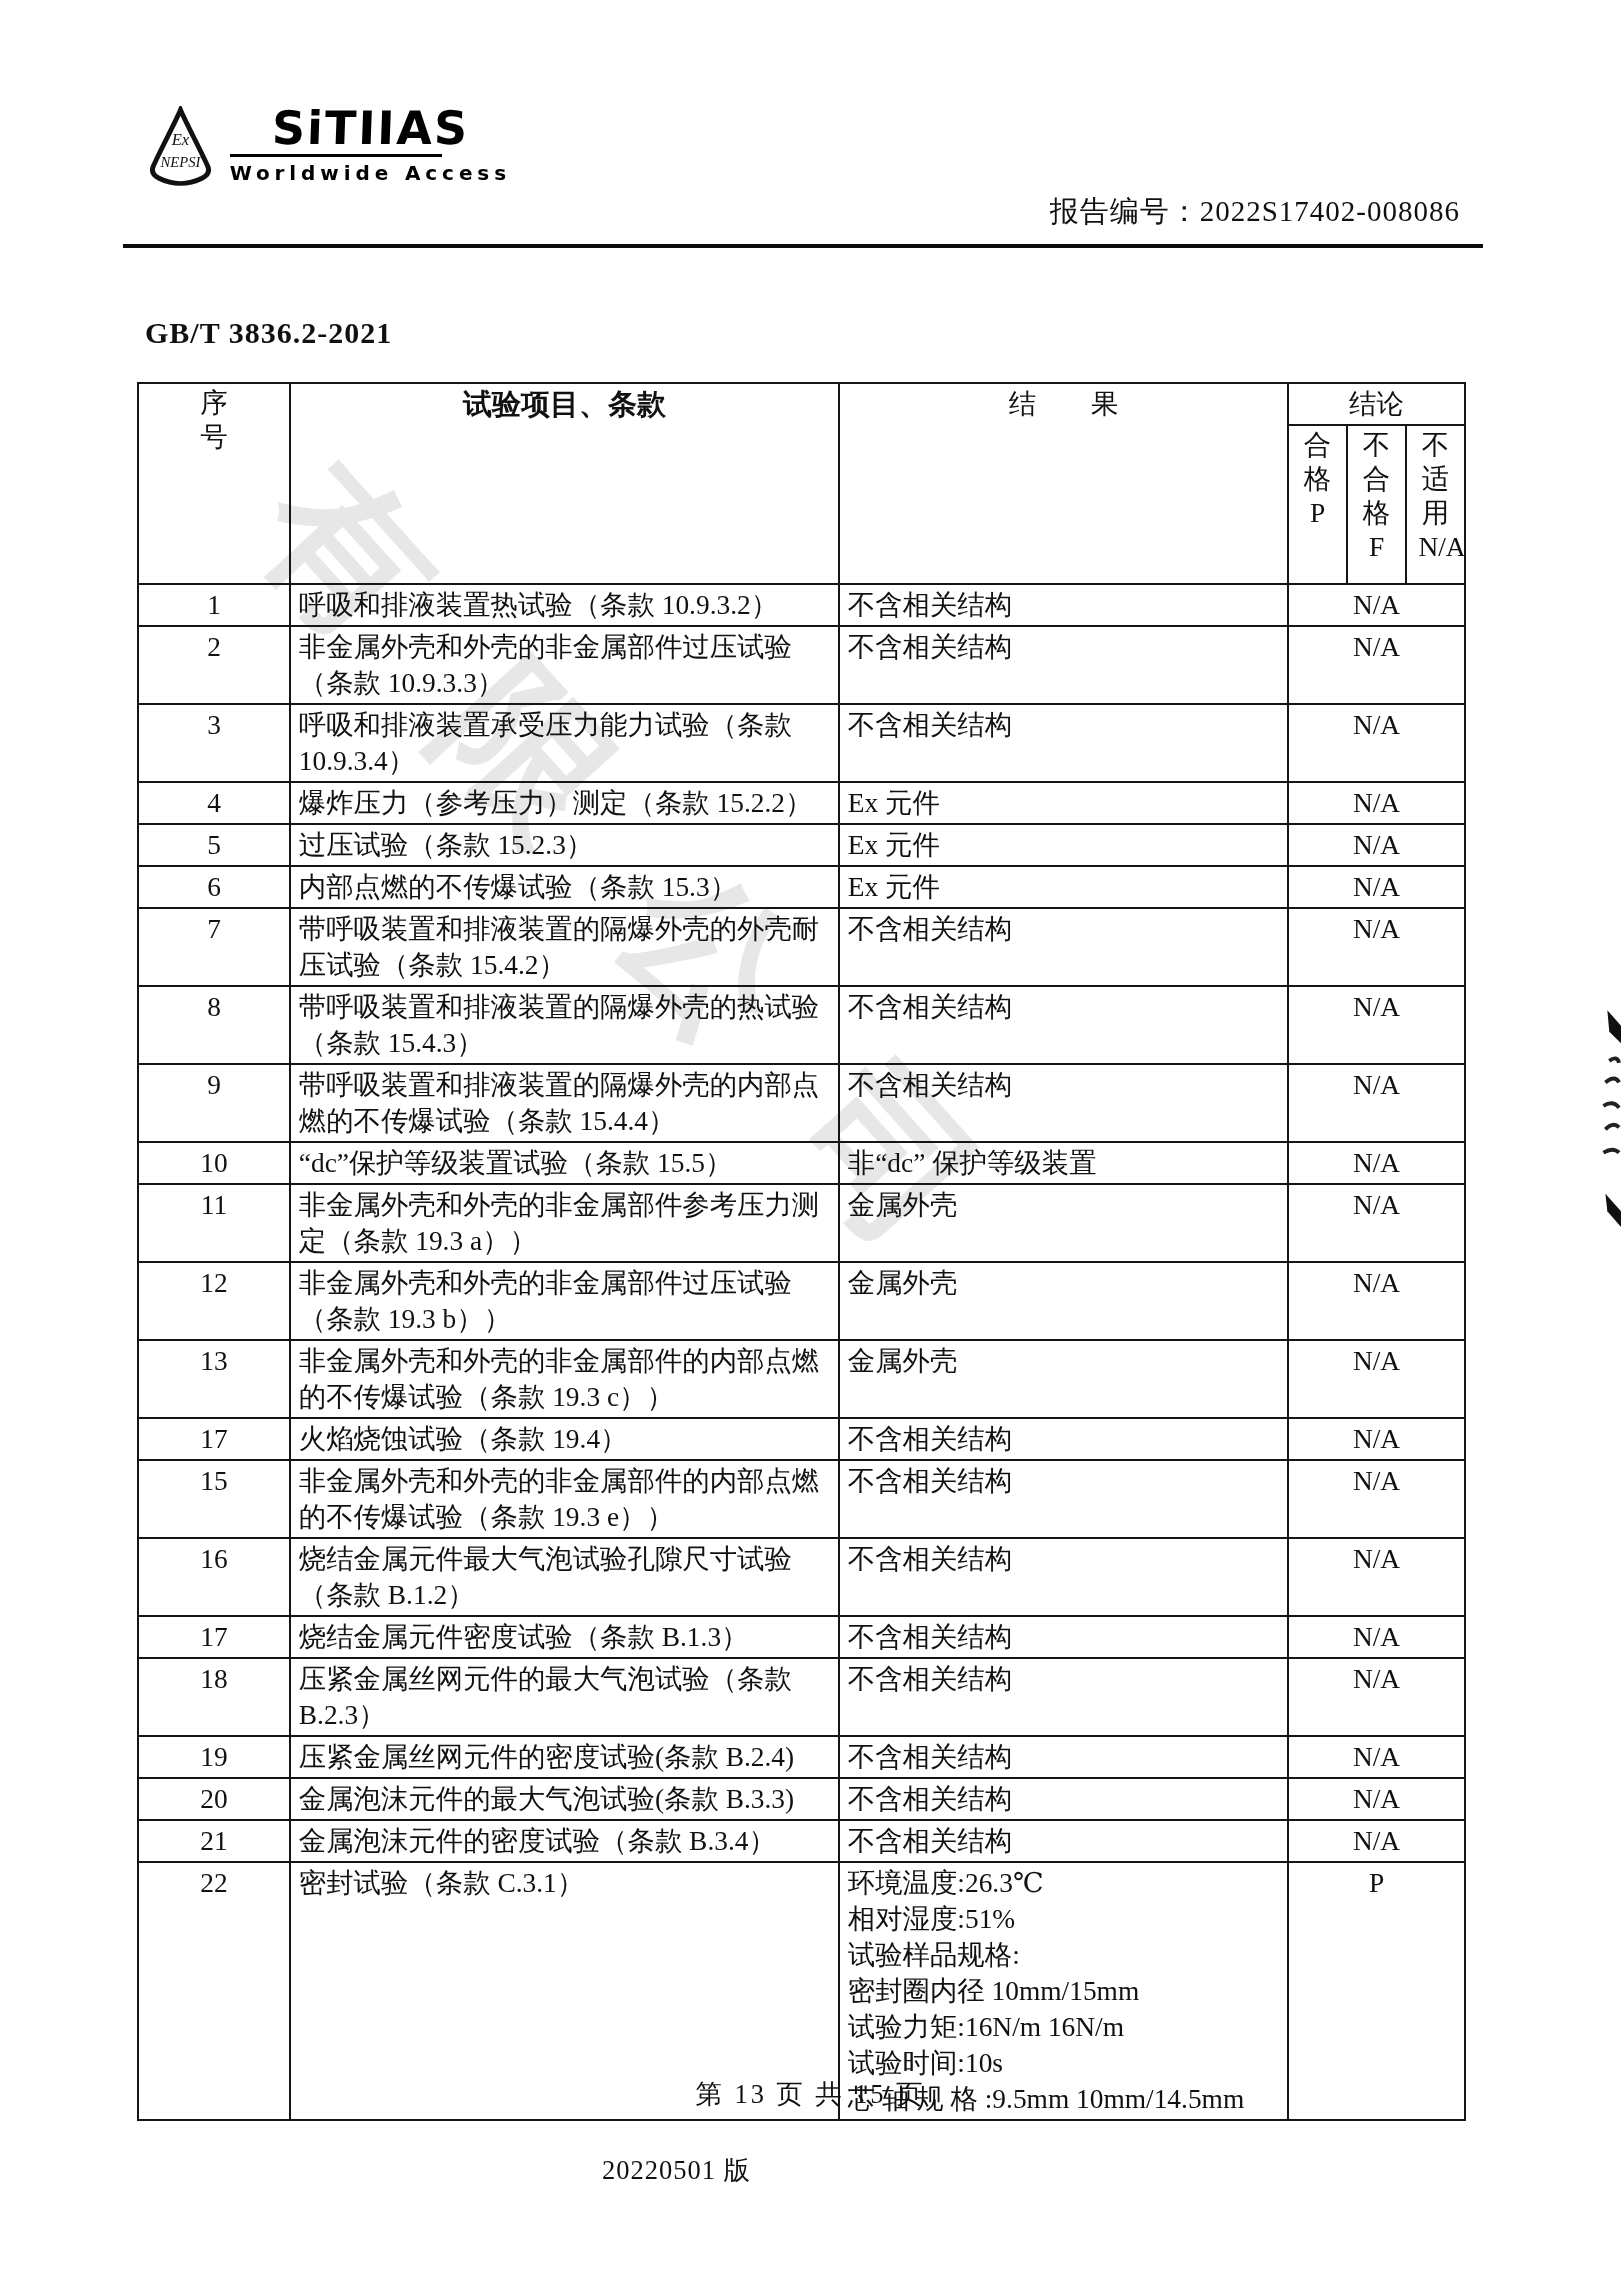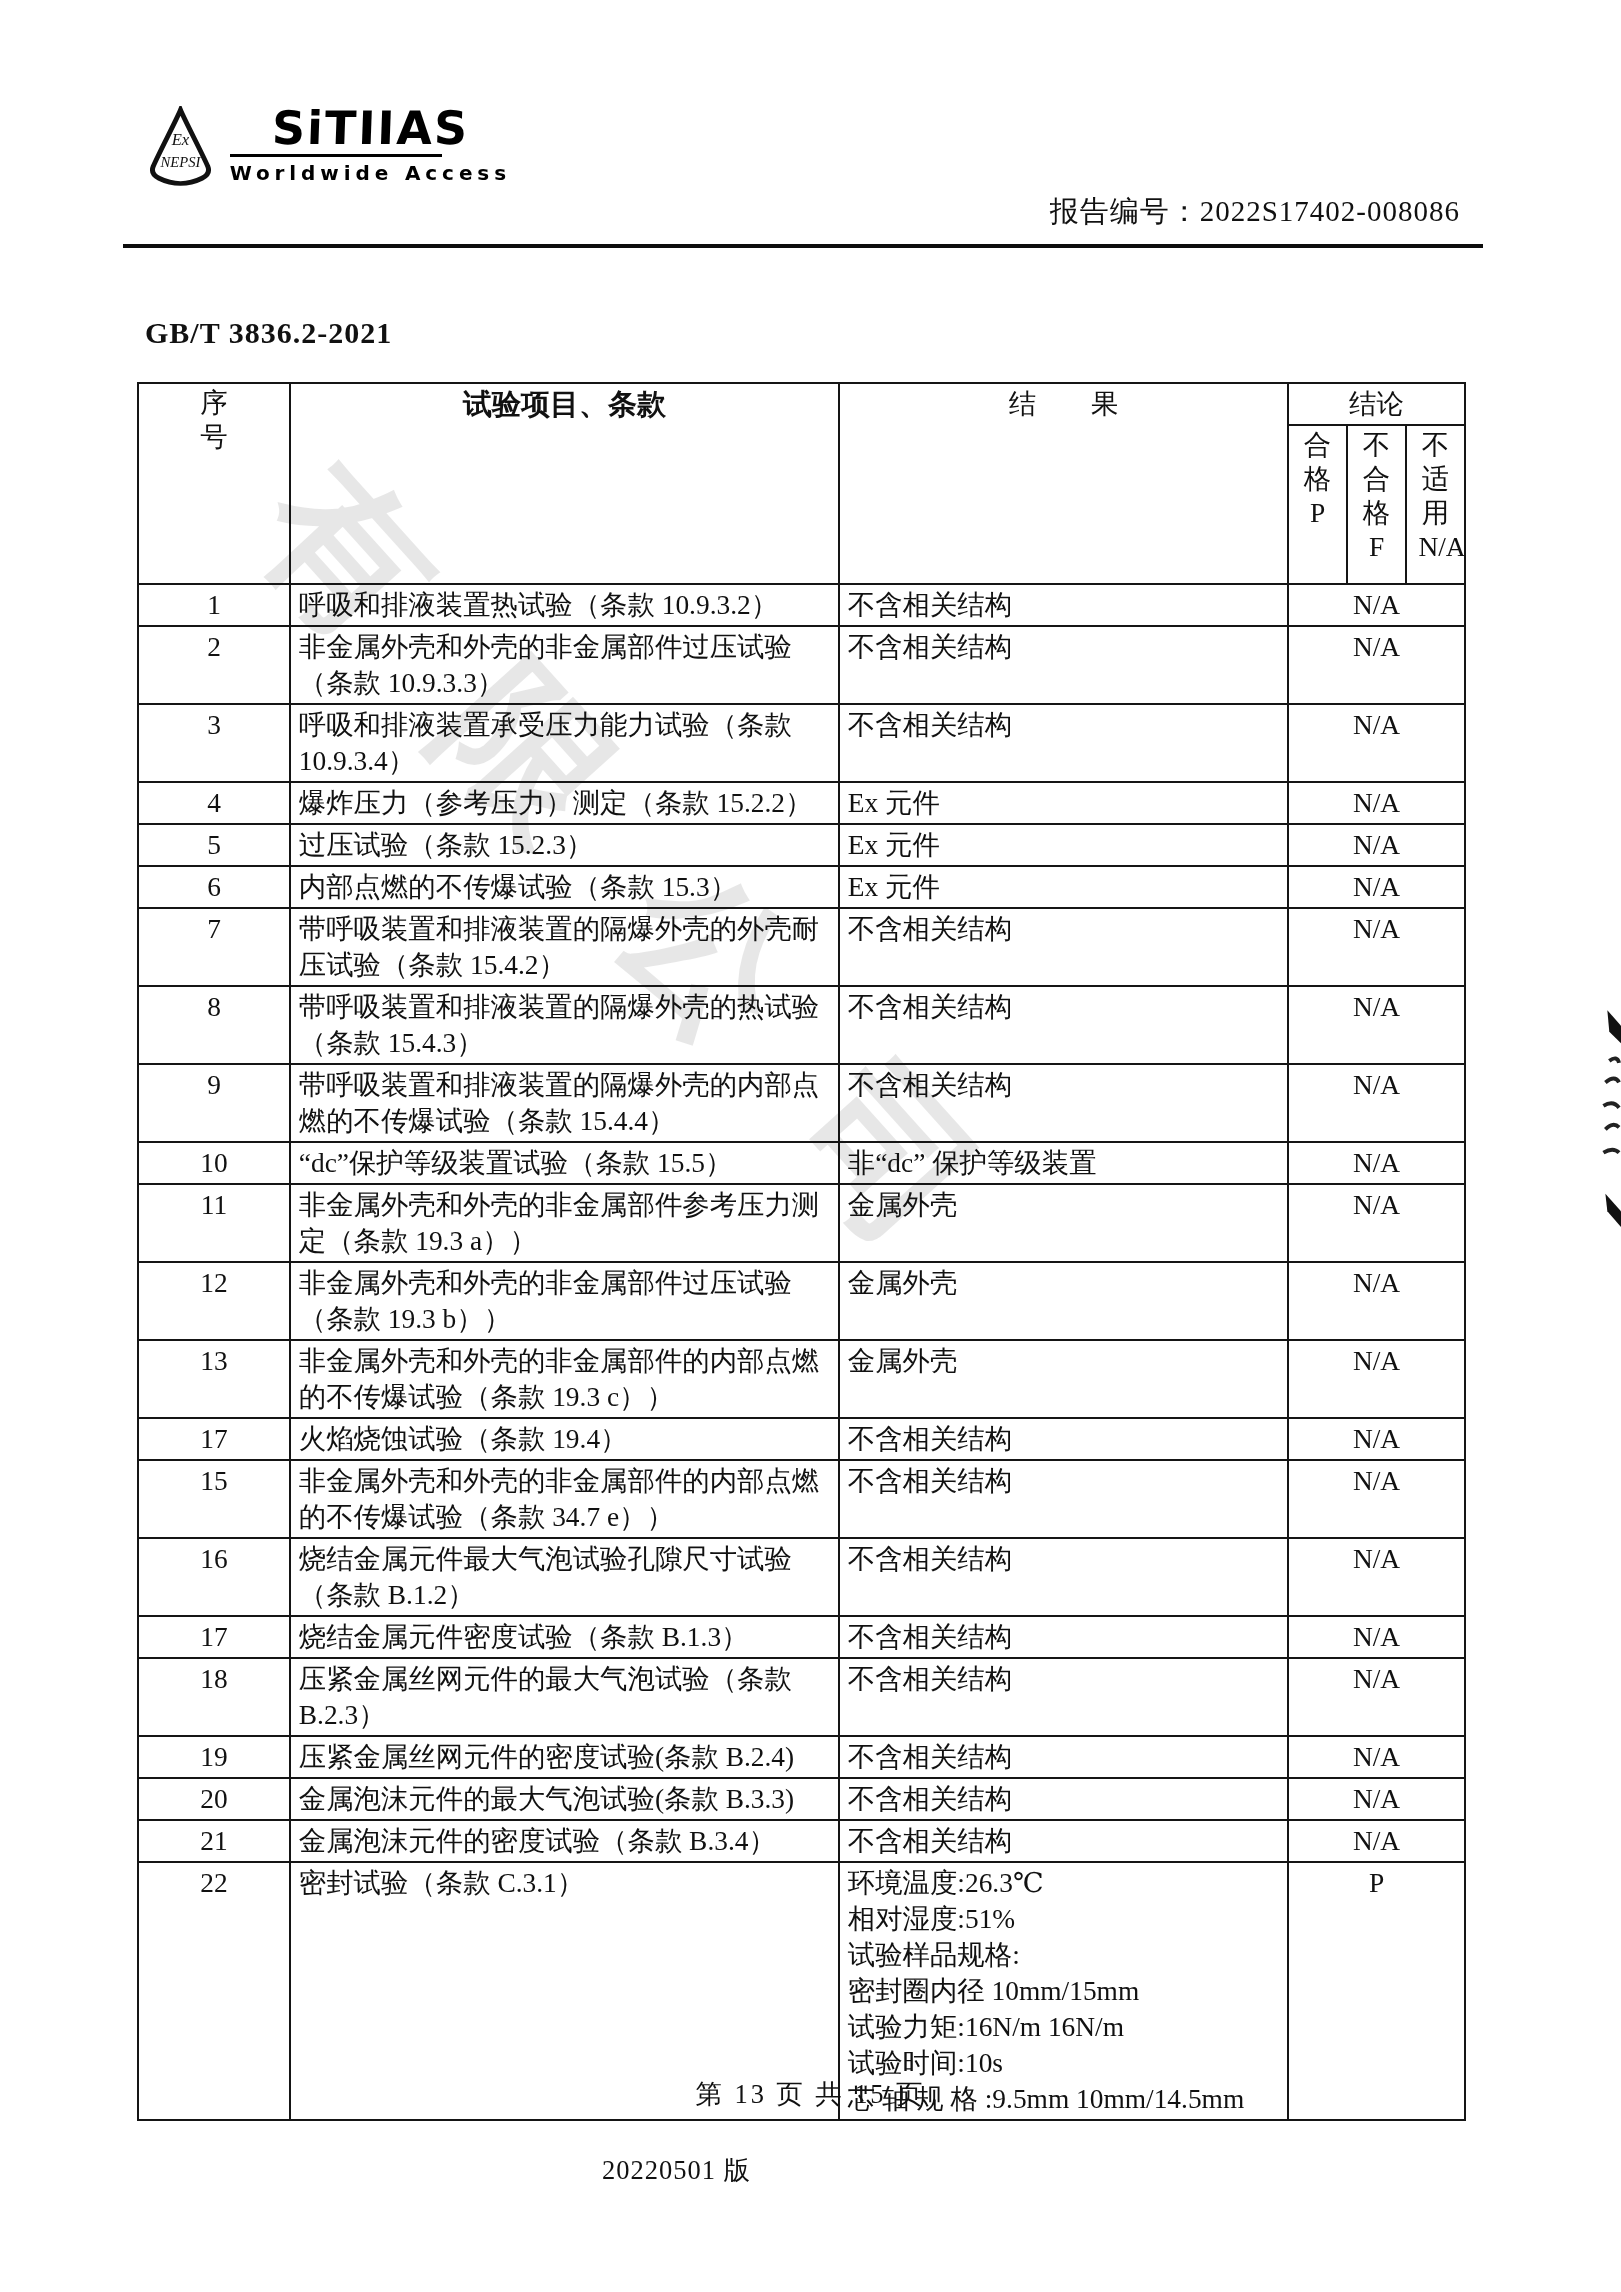--- a/index.html
+++ b/index.html
@@ -192,21 +192,21 @@
           <td class="cell-concl" colspan="3">N/A</td>
         </tr>
         <tr>
           <td class="cell-no">17</td>
           <td class="cell-item">火焰烧蚀试验（条款 19.4）</td>
           <td class="cell-result">不含相关结构</td>
           <td class="cell-concl" colspan="3">N/A</td>
         </tr>
         <tr>
           <td class="cell-no">15</td>
-          <td class="cell-item">非金属外壳和外壳的非金属部件的内部点燃的不传爆试验（条款 34.7 e））</td>
+          <td class="cell-item">非金属外壳和外壳的非金属部件的内部点燃的不传爆试验（条款 19.3 e））</td>
           <td class="cell-result">不含相关结构</td>
           <td class="cell-concl" colspan="3">N/A</td>
         </tr>
         <tr>
           <td class="cell-no">16</td>
           <td class="cell-item">烧结金属元件最大气泡试验孔隙尺寸试验（条款 B.1.2）</td>
           <td class="cell-result">不含相关结构</td>
           <td class="cell-concl" colspan="3">N/A</td>
         </tr>
         <tr>

